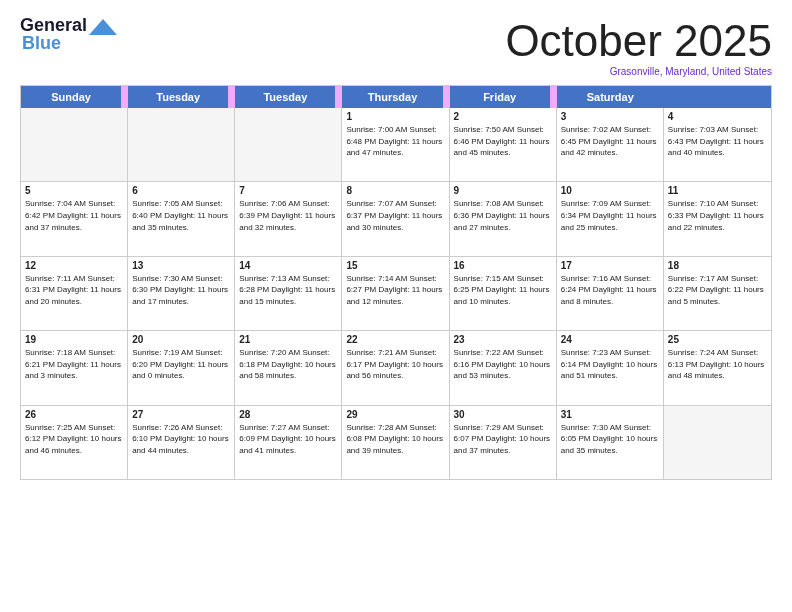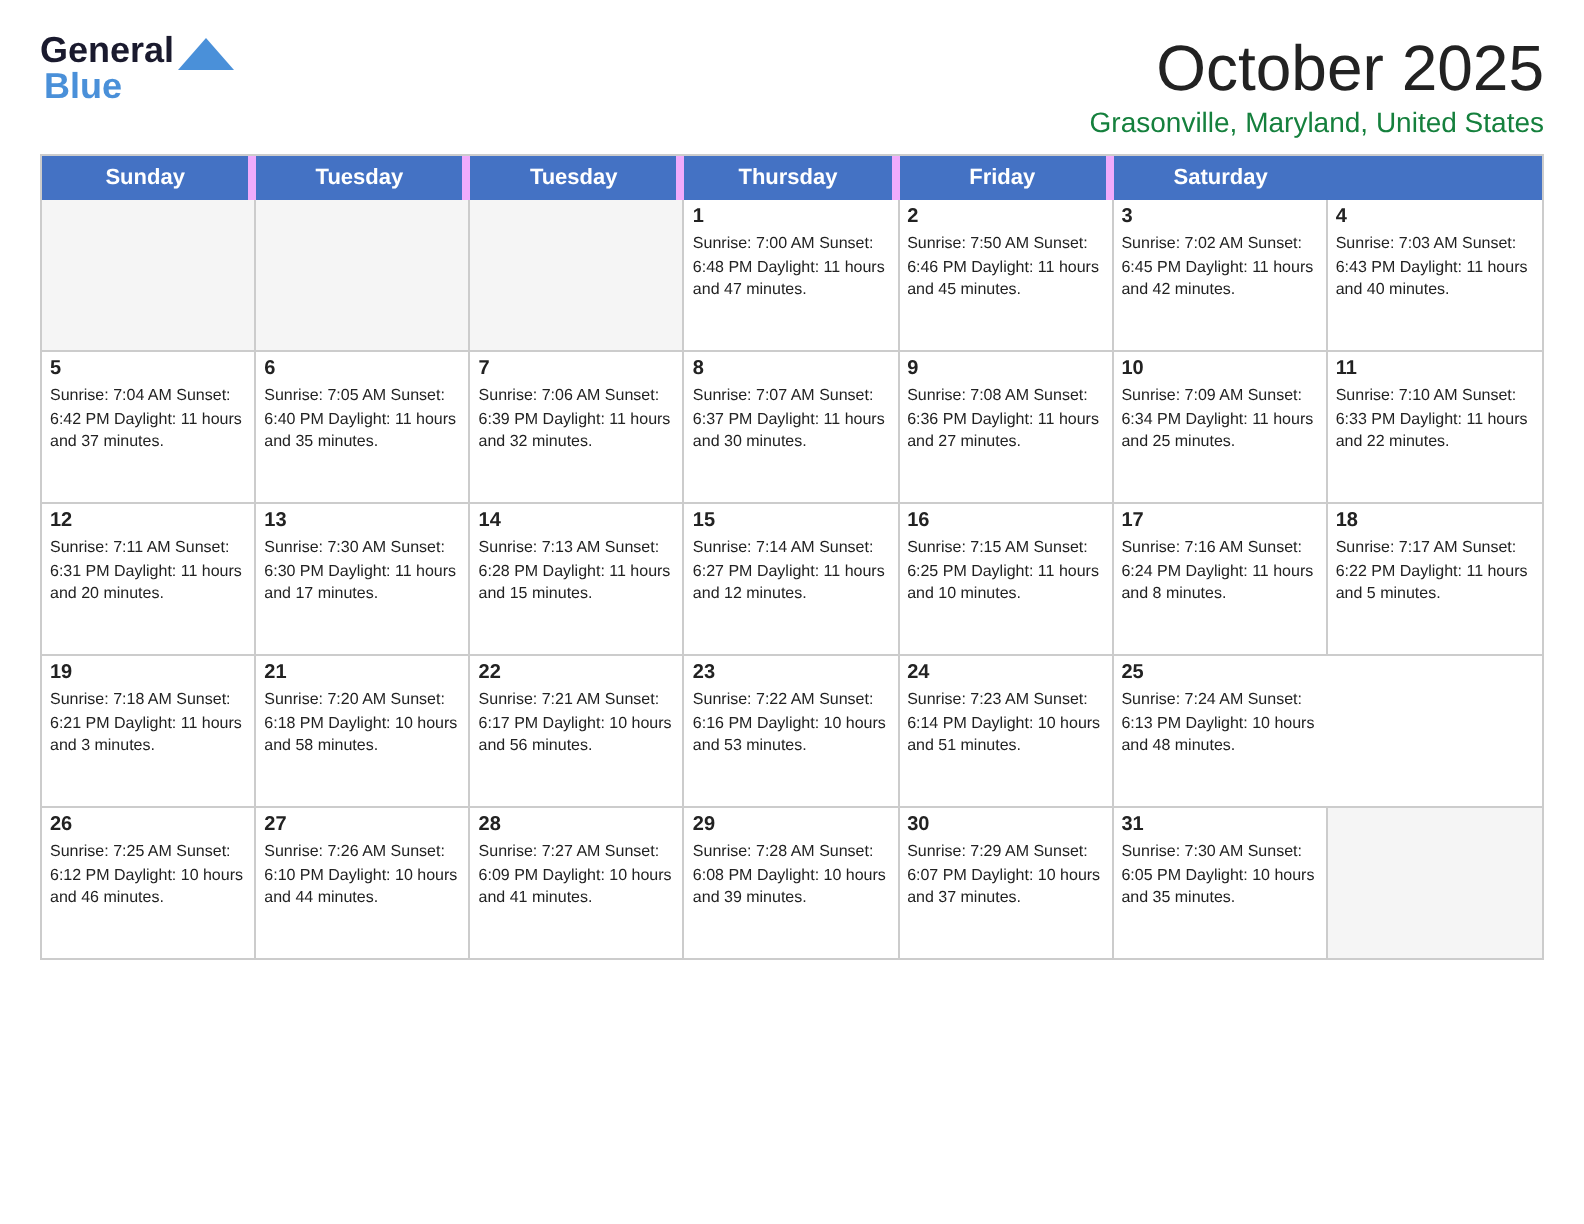--- a/index.html
+++ b/index.html
@@ -38,46 +38,46 @@
       color: #4a90d9;
     }
     .logo-row {
       display: flex;
       align-items: center;
     }
     .title-block {
       text-align: right;
     }
     .month-title {
-      font-size: 32px;
+      font-size: 44px;
       font-weight: normal;
       color: #222;
     }
     .location {
-      font-size: 14px;
-      color: #15803d;
+      font-size: 10px;
+      color: #6d28d9;
     }
     .calendar {
       flex: 1;
       display: flex;
       flex-direction: column;
       border: 1px solid #ccc;
     }
     .day-headers {
       display: grid;
       grid-template-columns: repeat(7, 1fr);
       background: #4472c4;
     }
     .day-header {
       color: #fff;
       font-size: 11px;
       font-weight: bold;
       text-align: center;
       padding: 5px 2px;
-      border-right: 4px solid #f0abfc;
+      border-right: 7px solid #f0abfc;
     }
     .day-header:last-child { border-right: none; }
     .weeks {
       flex: 1;
       display: flex;
       flex-direction: column;
     }
     .week-row {
       display: grid;
       grid-template-columns: repeat(7, 1fr);
@@ -278,20 +278,27 @@
         </div>
         <div class="week-row">
           <div class="day-cell">
             <span class="day-num">19</span>
             <div class="day-info">Sunrise: 7:18 AM
 Sunset: 6:21 PM
 Daylight: 11 hours
 and 3 minutes.</div>
           </div>
           <div class="day-cell">
+            <span class="day-num">20</span>
+            <div class="day-info">Sunrise: 7:19 AM
+Sunset: 6:20 PM
+Daylight: 11 hours
+and 0 minutes.</div>
+          </div>
+          <div class="day-cell">
             <span class="day-num">21</span>
             <div class="day-info">Sunrise: 7:20 AM
 Sunset: 6:18 PM
 Daylight: 10 hours
 and 58 minutes.</div>
           </div>
           <div class="day-cell">
             <span class="day-num">22</span>
             <div class="day-info">Sunrise: 7:21 AM
 Sunset: 6:17 PM

